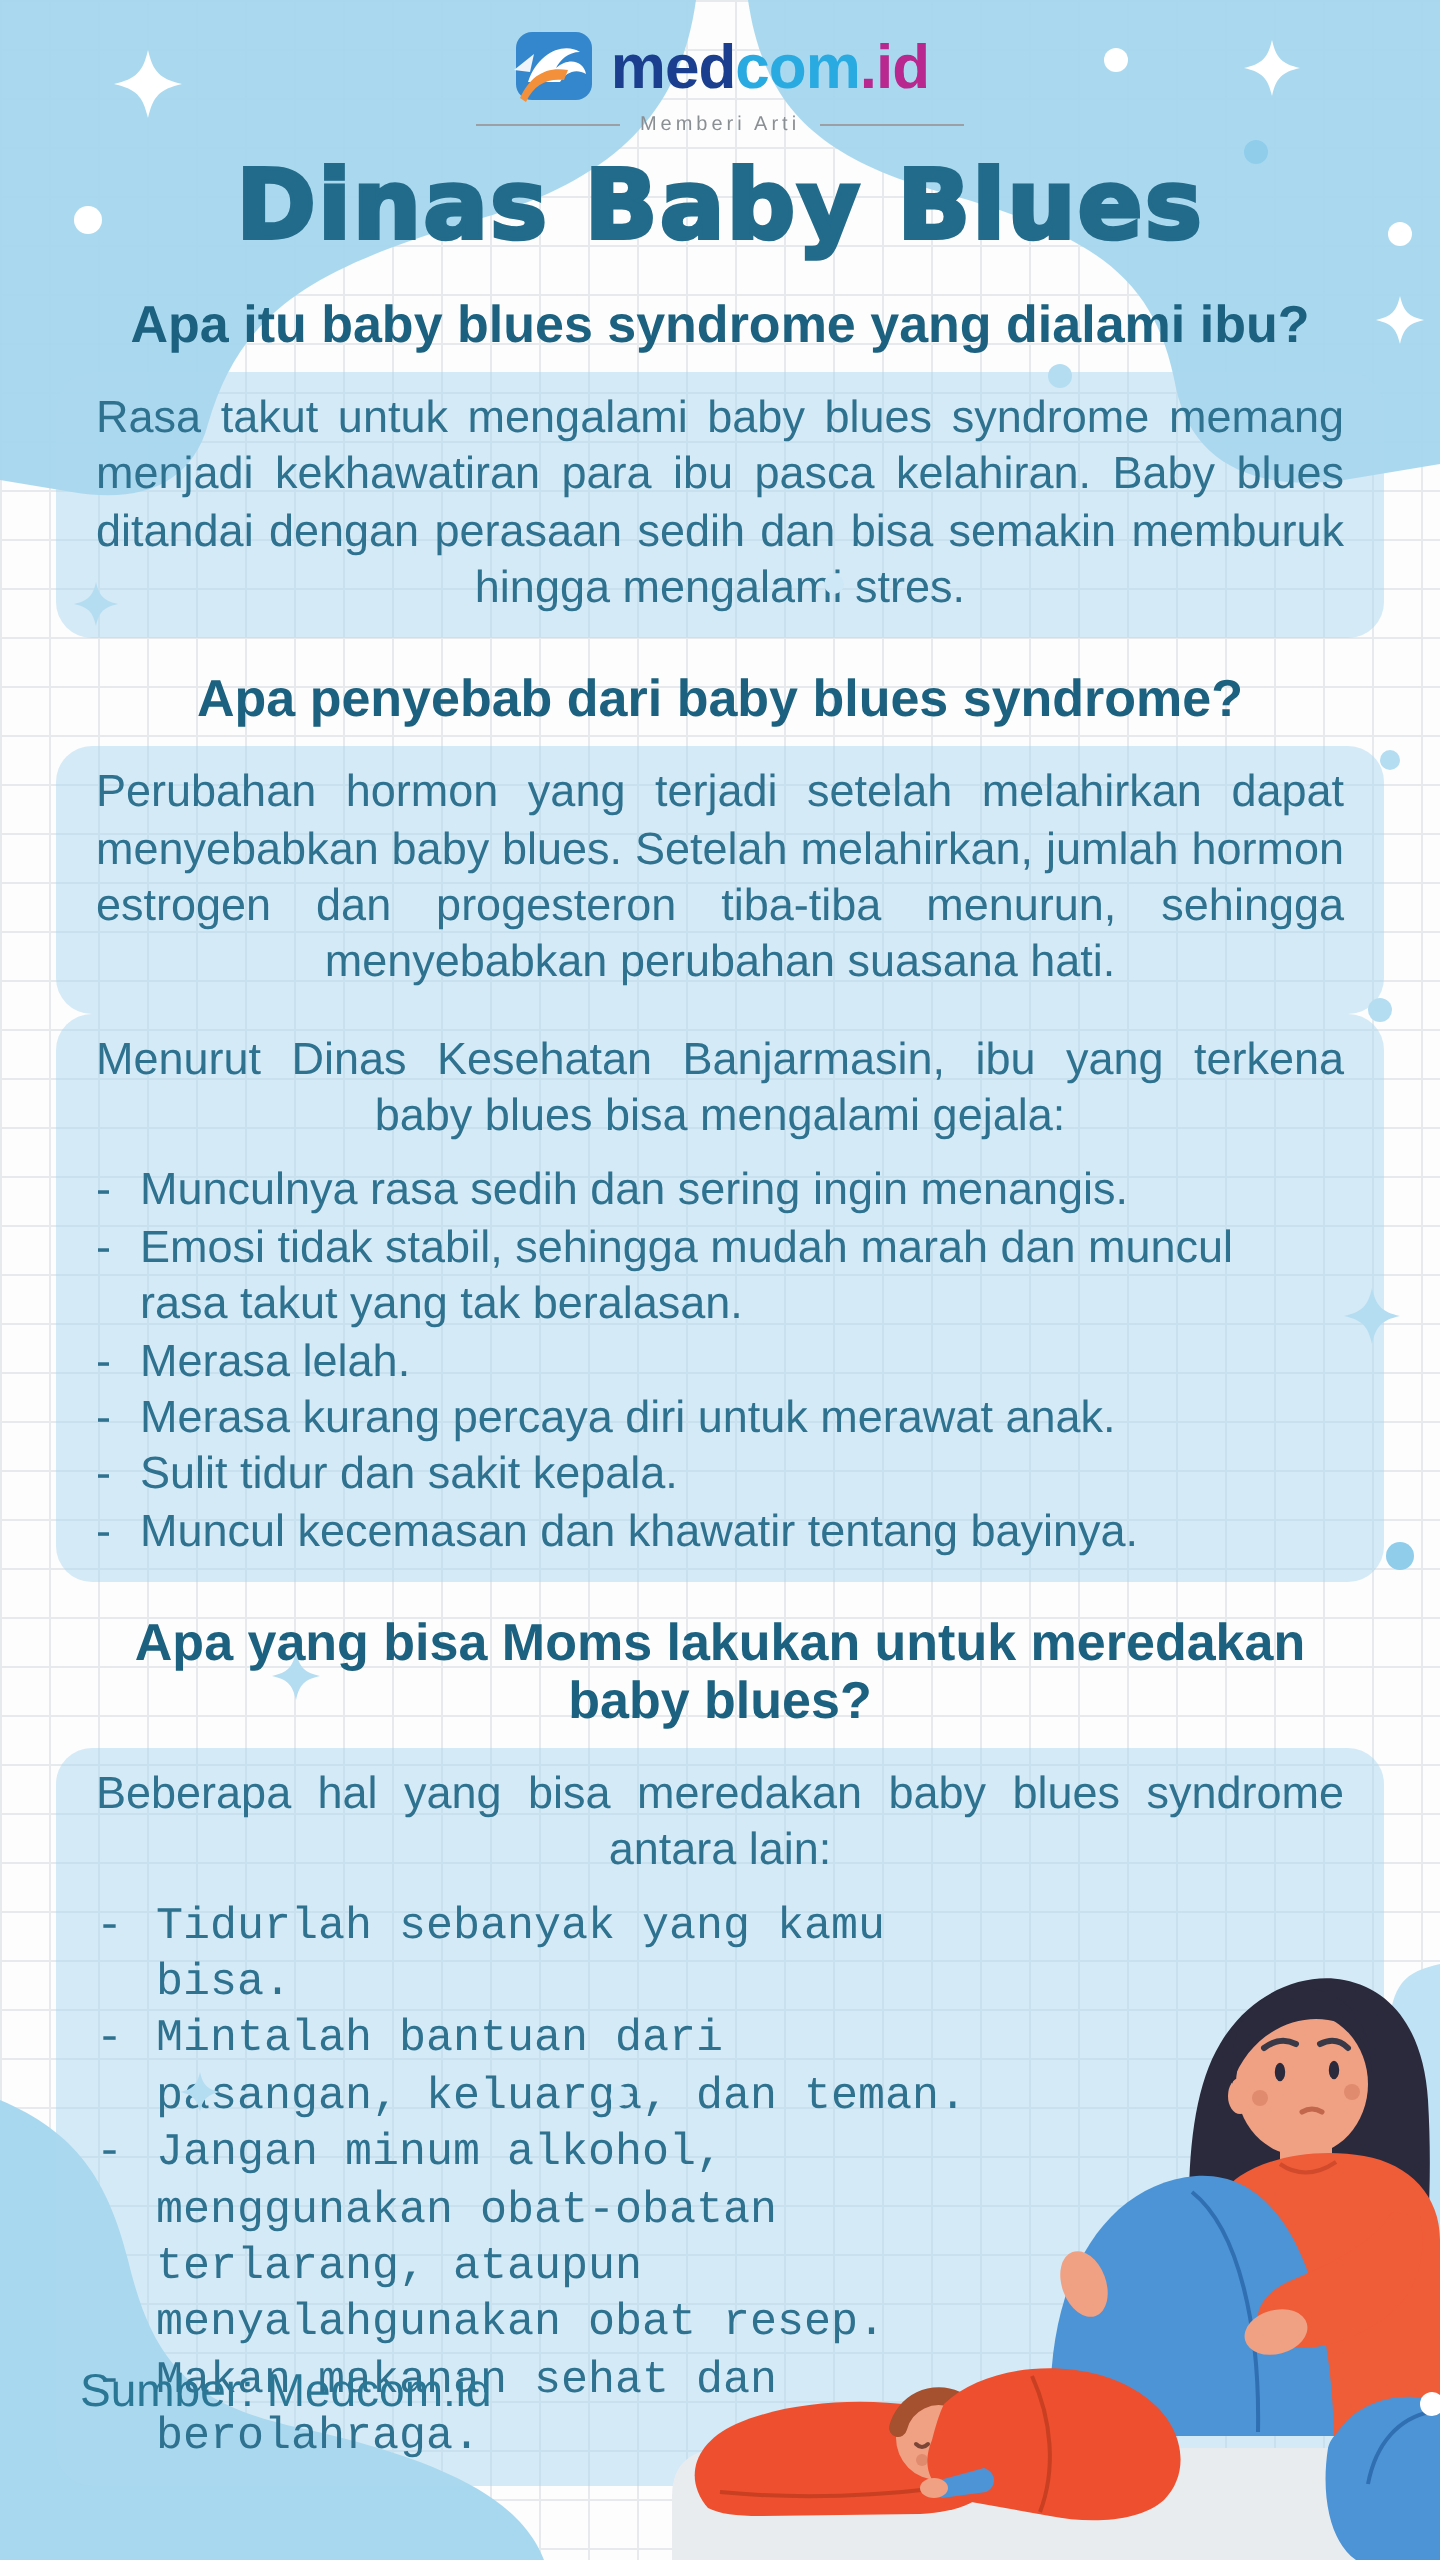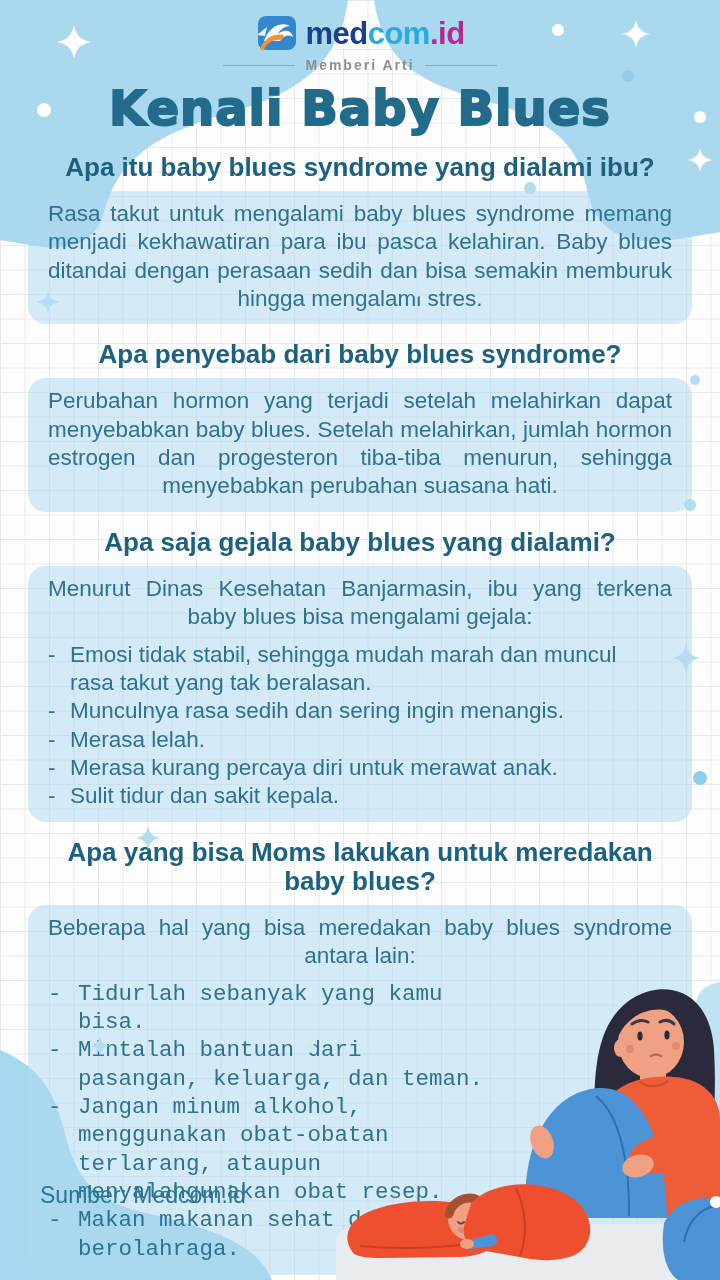--- a/index.html
+++ b/index.html
@@ -19,21 +19,21 @@
   .decor-over{position:absolute;inset:0;z-index:2;pointer-events:none;}
   .content{position:relative;z-index:1;}
   
   .logo-row{display:flex;justify-content:center;align-items:center;gap:8px;padding-top:12px;height:44px;}
   .logo-word{font-size:31px;font-weight:bold;letter-spacing:-0.5px;}
   .logo-med{color:#1c3e8f;}
   .logo-com{color:#29aae1;}
   .logo-id{color:#b8288f;}
   .tagline-row{display:flex;justify-content:center;align-items:center;gap:10px;margin-top:1px;}
   .tagline-line{width:72px;height:1px;background:#9aa0a6;}
-  .tagline{font-size:14px;color:#8a8f94;letter-spacing:2px;font-weight:bold;}
+  .tagline{font-size:10px;color:#8a8f94;letter-spacing:2px;}
   
   .title{
     margin-top:10px;text-align:center;
     font-family:"DejaVu Sans",sans-serif;
     font-size:48px;font-weight:bold;line-height:1.08;
     color:#226b8b;-webkit-text-stroke:2px #226b8b;letter-spacing:1px;
   }
   
   h2{
     margin:16px 30px 9px 30px;text-align:center;
@@ -88,42 +88,42 @@
         <span class="logo-med">med</span><span class="logo-com">com</span><span class="logo-id">.id</span>
       </span>
     </div>
     <div class="tagline-row">
       <span class="tagline-line"></span>
       <span class="tagline">Memberi Arti</span>
       <span class="tagline-line"></span>
     </div>
 
     <div class="title">
-      <div>Kenali Baby Blues</div>
+      <div>Dinas Baby Blues</div>
     </div>
 
     <h2 class="first">Apa itu baby blues syndrome yang dialami ibu?</h2>
     <div class="panel">
       <p>Rasa takut untuk mengalami baby blues syndrome memang menjadi kekhawatiran para ibu pasca kelahiran. Baby blues ditandai dengan perasaan sedih dan bisa semakin memburuk hingga mengalami stres.</p>
     </div>
 
     <h2>Apa penyebab dari baby blues syndrome?</h2>
     <div class="panel">
       <p>Perubahan hormon yang terjadi setelah melahirkan dapat menyebabkan baby blues. Setelah melahirkan, jumlah hormon estrogen dan progesteron tiba-tiba menurun, sehingga menyebabkan perubahan suasana hati.</p>
     </div>
 
-    <h2>Apa saja gejala baby blues yang dialami?</h2>
     <div class="panel">
       <p>Menurut Dinas Kesehatan Banjarmasin, ibu yang terkena baby blues bisa mengalami gejala:</p>
       <ul class="blist blist1">
+        <li><span class="dash">-</span><span>Munculnya rasa sedih dan sering ingin menangis.</span></li>
         <li><span class="dash">-</span><span>Emosi tidak stabil, sehingga mudah marah dan muncul rasa takut yang tak beralasan.</span></li>
-        <li><span class="dash">-</span><span>Munculnya rasa sedih dan sering ingin menangis.</span></li>
         <li><span class="dash">-</span><span>Merasa lelah.</span></li>
         <li><span class="dash">-</span><span>Merasa kurang percaya diri untuk merawat anak.</span></li>
         <li><span class="dash">-</span><span>Sulit tidur dan sakit kepala.</span></li>
+        <li><span class="dash">-</span><span>Muncul kecemasan dan khawatir tentang bayinya.</span></li>
       </ul>
     </div>
 
     <h2 class="narrow">Apa yang bisa Moms lakukan untuk meredakan baby blues?</h2>
     <div class="panel" style="min-height:252px;">
       <p>Beberapa hal yang bisa meredakan baby blues syndrome antara lain:</p>
       <ul class="blist blist2">
         <li><span class="dash">-</span><span>Tidurlah sebanyak yang kamu bisa.</span></li>
         <li><span class="dash">-</span><span>Mintalah bantuan dari pasangan, keluarga, dan teman.</span></li>
         <li><span class="dash">-</span><span>Jangan minum alkohol, menggunakan obat-obatan terlarang, ataupun menyalahgunakan obat resep.</span></li>

